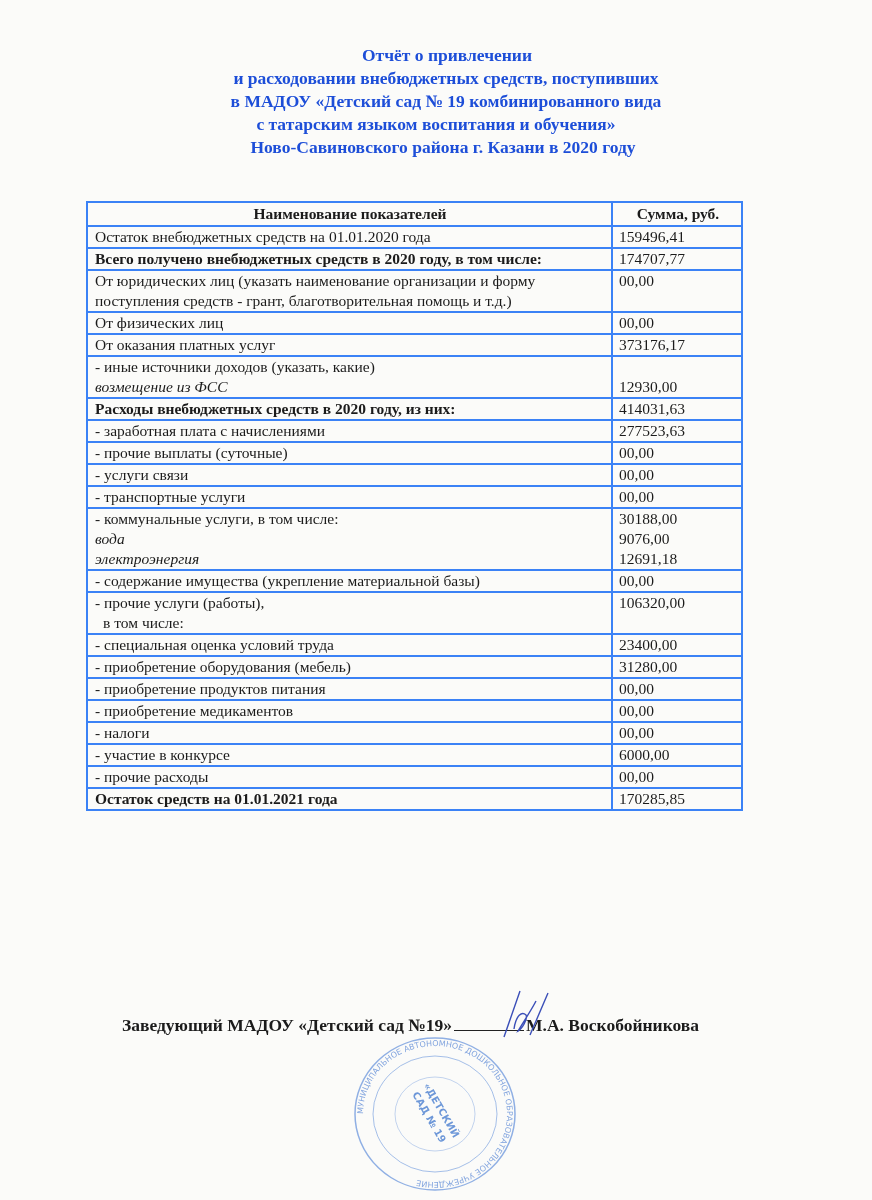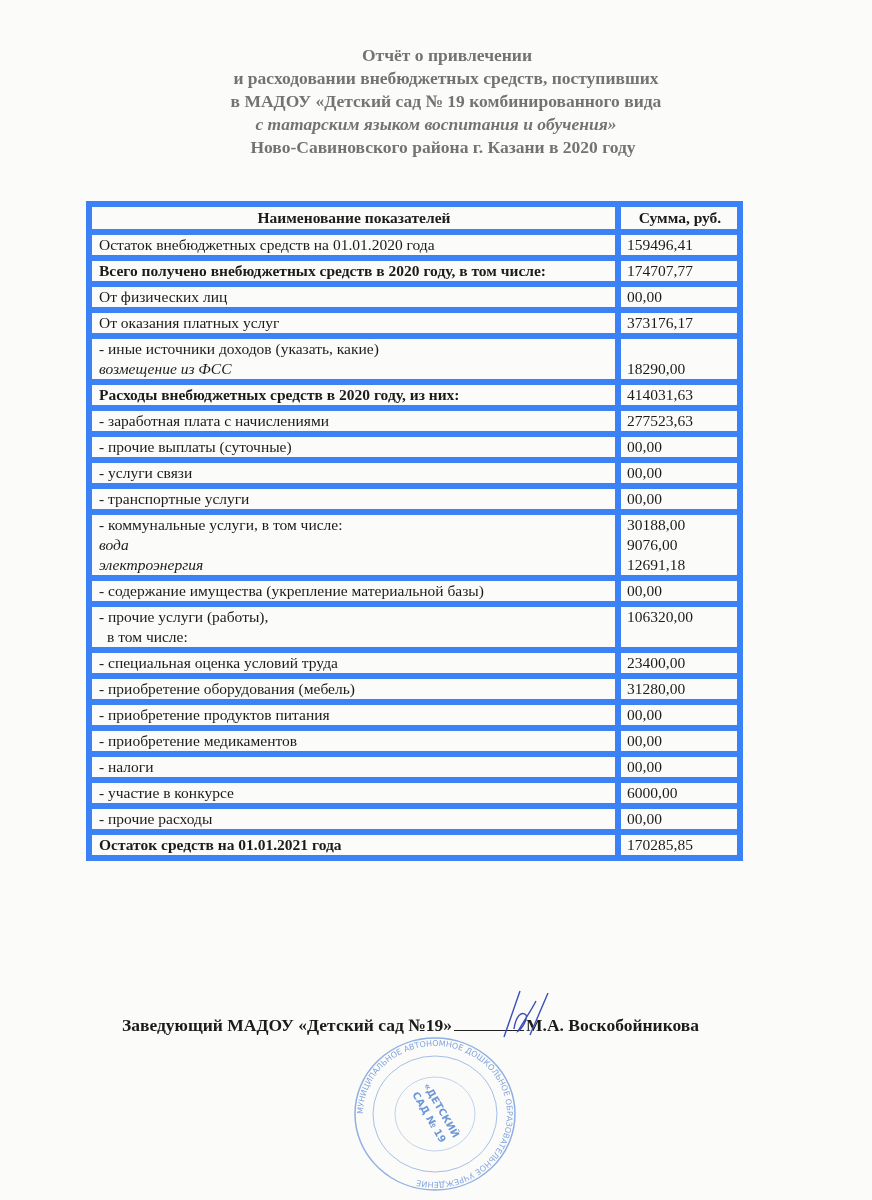--- a/index.html
+++ b/index.html
@@ -5,36 +5,36 @@
   html, body { margin: 0; padding: 0; }
   body {
     width: 872px; height: 1200px; position: relative; overflow: hidden;
     background: #fbfbf9;
     font-family: "Liberation Serif", "DejaVu Serif", serif;
     color: #1b1b1b;
   }
   .title {
     position: absolute; left: 0; top: 44px; width: 872px;
     text-align: center; font-weight: bold; font-size: 17.5px; line-height: 23px;
-    color: #737373;
+    color: #1d4ed8;
   }
   .title div { white-space: nowrap; }
   .title .l1 { padding-left: 22px; }
   .title .l2 { padding-left: 20px; }
   .title .l3 { padding-left: 20px; }
-  .title .l4 { padding-left: 0px; font-style: italic; }
+  .title .l4 { padding-left: 0px; }
   .title .l5 { padding-left: 14px; }
 
   table.report {
     position: absolute; left: 86px; top: 201px;
     width: 657px; border-collapse: collapse;
     font-size: 15.5px; line-height: 20px;
   }
   table.report td {
-    border: 6px solid #3b82f6; padding: 0 6px 0 6px; vertical-align: top;
+    border: 2px solid #3b82f6; padding: 0 6px 0 6px; vertical-align: top;
   }
   table.report td.name { width: 510px; padding-left: 7px; }
   table.report td.sum { text-align: left; padding-right: 4px; }
   table.report tr.header td { font-weight: bold; text-align: center; height: 22px; line-height: 22px; }
   table.report tr.bold td.name { font-weight: bold; }
   table.report .it { font-style: italic; }
   table.report .indent { padding-left: 8px; display: inline-block; }
   table.report td.sum.bottom { vertical-align: bottom; }
   table.report td.sum div { line-height: 20px; }
 
@@ -77,41 +77,49 @@
       <tr class="bold">
         <td class="name">
           <div>Всего получено внебюджетных средств в 2020 году, в том числе:</div>
         </td>
         <td class="sum">
           <div>174707,77</div>
         </td>
       </tr>
       <tr>
         <td class="name">
+          <div>От юридических лиц (указать наименование организации и форму поступления средств -  грант, благотворительная помощь и т.д.)</div>
+        </td>
+        <td class="sum">
+          <div>00,00</div>
+        </td>
+      </tr>
+      <tr>
+        <td class="name">
           <div>От физических лиц</div>
         </td>
         <td class="sum">
           <div>00,00</div>
         </td>
       </tr>
       <tr>
         <td class="name">
           <div>От оказания платных услуг</div>
         </td>
         <td class="sum">
           <div>373176,17</div>
         </td>
       </tr>
       <tr>
         <td class="name">
           <div>- иные источники доходов (указать, какие)</div>
           <div class="it">возмещение из ФСС</div>
         </td>
         <td class="sum bottom">
-          <div>18290,00</div>
+          <div>12930,00</div>
         </td>
       </tr>
       <tr class="bold">
         <td class="name">
           <div>Расходы внебюджетных средств в 2020 году, из них:</div>
         </td>
         <td class="sum">
           <div>414031,63</div>
         </td>
       </tr>

